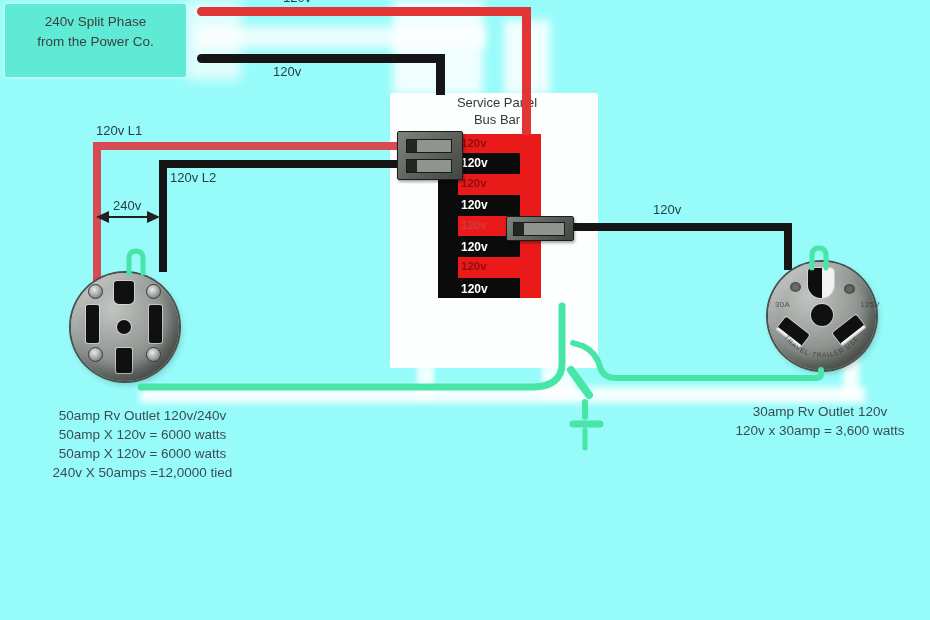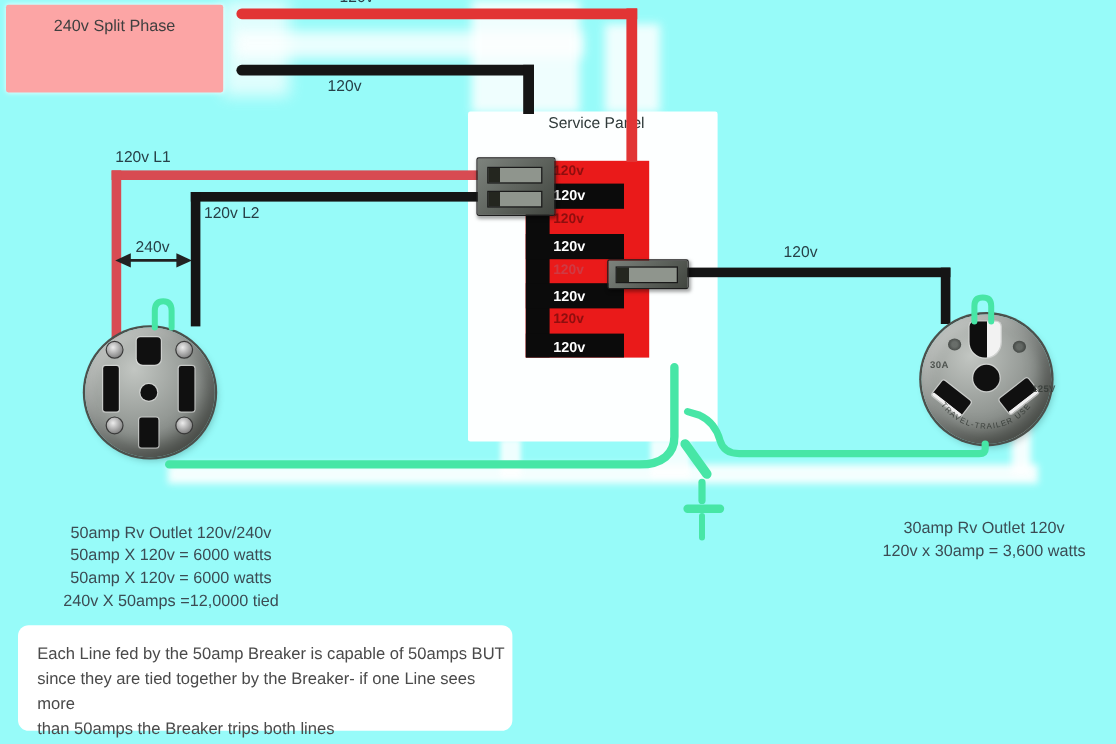--- a/index.html
+++ b/index.html
@@ -6,41 +6,41 @@
   .stage{
     position:relative;width:930px;height:620px;overflow:hidden;
     background:#97fbf9;
     font-family:"Liberation Sans", sans-serif;
   }
   .glow{position:absolute;background:#ffffff;filter:blur(4px);opacity:.85;}
   .wire{position:absolute;}
   .label{position:absolute;color:#274048;font-size:13px;white-space:nowrap;}
   .infobox{
     position:absolute;left:5px;top:4px;width:181px;height:73px;
-    background:#fca5a5;border-radius:2px;box-shadow:0 0 4px rgba(255,255,255,.8);
+    background:#5eead4;border-radius:2px;box-shadow:0 0 4px rgba(255,255,255,.8);
     text-align:center;color:#3f3f3f;font-size:13.5px;line-height:19.5px;padding-top:8px;box-sizing:border-box;
   }
   .panel{position:absolute;left:390px;top:93px;width:208px;height:275px;background:#fdffff;border-radius:2px;}
   .panel-title{position:absolute;left:427px;top:95px;width:140px;text-align:center;color:#303a3a;font-size:13px;line-height:16.5px;}
   .busbar{position:absolute;left:438px;top:134px;width:103px;height:164px;background:#ea1a1a;overflow:hidden;}
   .bus-spine{position:absolute;left:0;top:19px;width:20px;height:145px;background:#0b0b0b;}
   .bus-tooth{position:absolute;left:0;width:82px;height:21px;background:#0b0b0b;}
   .bus-label-w{position:absolute;left:23px;width:60px;height:18px;line-height:19px;font-size:12px;font-weight:bold;color:#ffffff;}
   .bus-label-r{position:absolute;left:23px;width:60px;height:18px;line-height:19px;font-size:11.5px;font-weight:bold;color:rgba(130,12,12,.88);}
   .breaker{position:absolute;background:linear-gradient(135deg,#7d837d,#41453f);border:1px solid #1d1d1d;border-radius:2px;box-shadow:1px 2px 3px rgba(0,0,0,.35);}
   .pole{position:absolute;left:8px;width:44px;height:12px;background:linear-gradient(90deg,#24261f 0px,#24261f 10px,#8f958d 10px);border:1px solid #1a1a1a;}
   .outlet{position:absolute;width:108px;height:108px;border-radius:50%;
     background:radial-gradient(circle at 38% 32%,#c2c6c2,#8d928e 55%,#62675f 88%);
     box-shadow:inset -7px -9px 14px rgba(0,0,0,.35),inset 5px 6px 10px rgba(255,255,255,.28),0 0 0 2px #4b504c,2px 3px 6px rgba(0,40,40,.25);}
   .slot{position:absolute;background:#101010;border-radius:2px;box-shadow:0 0 0 1px rgba(235,235,235,.55);}
   .screw{position:absolute;width:13px;height:13px;border-radius:50%;border:1px solid #3a3a3a;
     background:radial-gradient(circle at 40% 35%,#ececec,#a0a0a0 55%,#636363);}
   .mark-dot{position:absolute;width:11px;height:10px;border-radius:50%;background:radial-gradient(circle,#565b57 30%,#2e322f 70%);opacity:.8;}
-  .emboss{position:absolute;font-size:8px;font-weight:bold;color:#2f3531;opacity:.75;letter-spacing:.3px;}
-  .caption{position:absolute;text-align:center;color:#3c4c54;font-size:13.5px;line-height:19px;margin-top:28px;}
+  .emboss{position:absolute;font-size:8px;font-weight:normal;color:#2f3531;opacity:.75;letter-spacing:.3px;}
+  .caption{position:absolute;text-align:center;color:#3c4c54;font-size:13.5px;line-height:19px;}
   .notebox{
     position:absolute;left:15px;top:521px;width:412px;height:88px;background:#ffffff;border-radius:9px;
     color:#4a4a4a;font-size:13.8px;line-height:21px;padding:13px 0 0 16px;box-sizing:border-box;
   }
   svg.overlay{position:absolute;left:0;top:0;}
 </style>
 </head>
 <body>
 
 <div class="stage">
@@ -50,25 +50,27 @@
   <div class="glow" style="left:393px;top:0;width:90px;height:94px;"></div>
   <div class="glow" style="left:504px;top:20px;width:46px;height:74px;"></div>
 
   <div class="glow" style="left:140px;top:387px;width:725px;height:16px;filter:blur(3px);opacity:.9;"></div>
   <div class="glow" style="left:843px;top:330px;width:16px;height:66px;filter:blur(3px);opacity:.9;"></div>
   <div class="glow" style="left:417px;top:366px;width:17px;height:32px;filter:blur(2px);"></div>
   <div class="glow" style="left:542px;top:366px;width:33px;height:32px;filter:blur(2px);"></div>
 
   <div class="infobox">
     <div>240v Split Phase</div>
+    <div>from the Power Co.</div>
   </div>
 
   <div class="panel"></div>
   <div class="panel-title">
     <div>Service Panel</div>
+    <div>Bus Bar</div>
   </div>
 
   <div class="busbar">
     <div class="bus-spine"></div>
     <div class="bus-tooth" style="top:19px;"></div>
     <div class="bus-tooth" style="top:61px;"></div>
     <div class="bus-tooth" style="top:102px;"></div>
     <div class="bus-tooth" style="top:144px;"></div>
     <div class="bus-label-r" style="top:0;">120v</div>
     <div class="bus-label-w" style="top:20px;">120v</div>
@@ -121,39 +123,34 @@
   </div>
 
   <div class="outlet" style="left:768px;top:262px;">
     <div style="position:absolute;left:40px;top:6px;width:26px;height:30px;border-radius:4px 4px 13px 13px;background:linear-gradient(90deg,#0e0e0e 55%,#f2f2f2 55%);box-shadow:0 0 0 1px rgba(240,240,240,.5);"></div>
     <div class="slot" style="left:43px;top:42px;width:22px;height:22px;border-radius:50%;"></div>
     <div class="slot" style="left:10px;top:62px;width:30px;height:13px;transform:rotate(38deg);border-bottom:3px solid #efefef;"></div>
     <div class="slot" style="left:66px;top:60px;width:30px;height:13px;transform:rotate(-38deg);border-bottom:3px solid #efefef;"></div>
     <div class="mark-dot" style="left:22px;top:20px;"></div>
     <div class="mark-dot" style="left:76px;top:22px;"></div>
     <span class="emboss" style="left:7px;top:38px;">30A</span>
-    <span class="emboss" style="left:92px;top:38px;margin-top:20px;">125V</span>
+    <span class="emboss" style="left:92px;top:38px;">125V</span>
   </div>
 
   <div class="caption" style="left:20px;top:406px;width:245px;">
     <div>50amp Rv Outlet 120v/240v</div>
     <div>50amp X 120v = 6000 watts</div>
     <div>50amp X 120v = 6000 watts</div>
     <div>240v X 50amps =12,0000 tied</div>
   </div>
   <div class="caption" style="left:700px;top:402px;width:240px;">
     <div>30amp Rv Outlet 120v</div>
     <div>120v x 30amp = 3,600 watts</div>
   </div>
 
-  <div class="notebox">
-    <div>Each Line fed by the 50amp Breaker is capable of 50amps BUT</div>
-    <div>since they are tied together by the Breaker- if one Line sees more</div>
-    <div>than 50amps the Breaker trips both lines</div>
-  </div>
 
   <svg class="overlay" width="930" height="620" viewBox="0 0 930 620">
 
     <g>
       <line x1="107" y1="217" x2="149" y2="217" stroke="#222222" stroke-width="2.2"></line>
       <polygon points="96,217 109,211 109,223" fill="#222222"></polygon>
       <polygon points="160,217 147,211 147,223" fill="#222222"></polygon>
     </g>
 
     <path d="M141,387 L533,387 C552,387 562,378 562,364 L562,306" fill="none" stroke="#47e6a6" stroke-width="7" stroke-linecap="round"></path>

